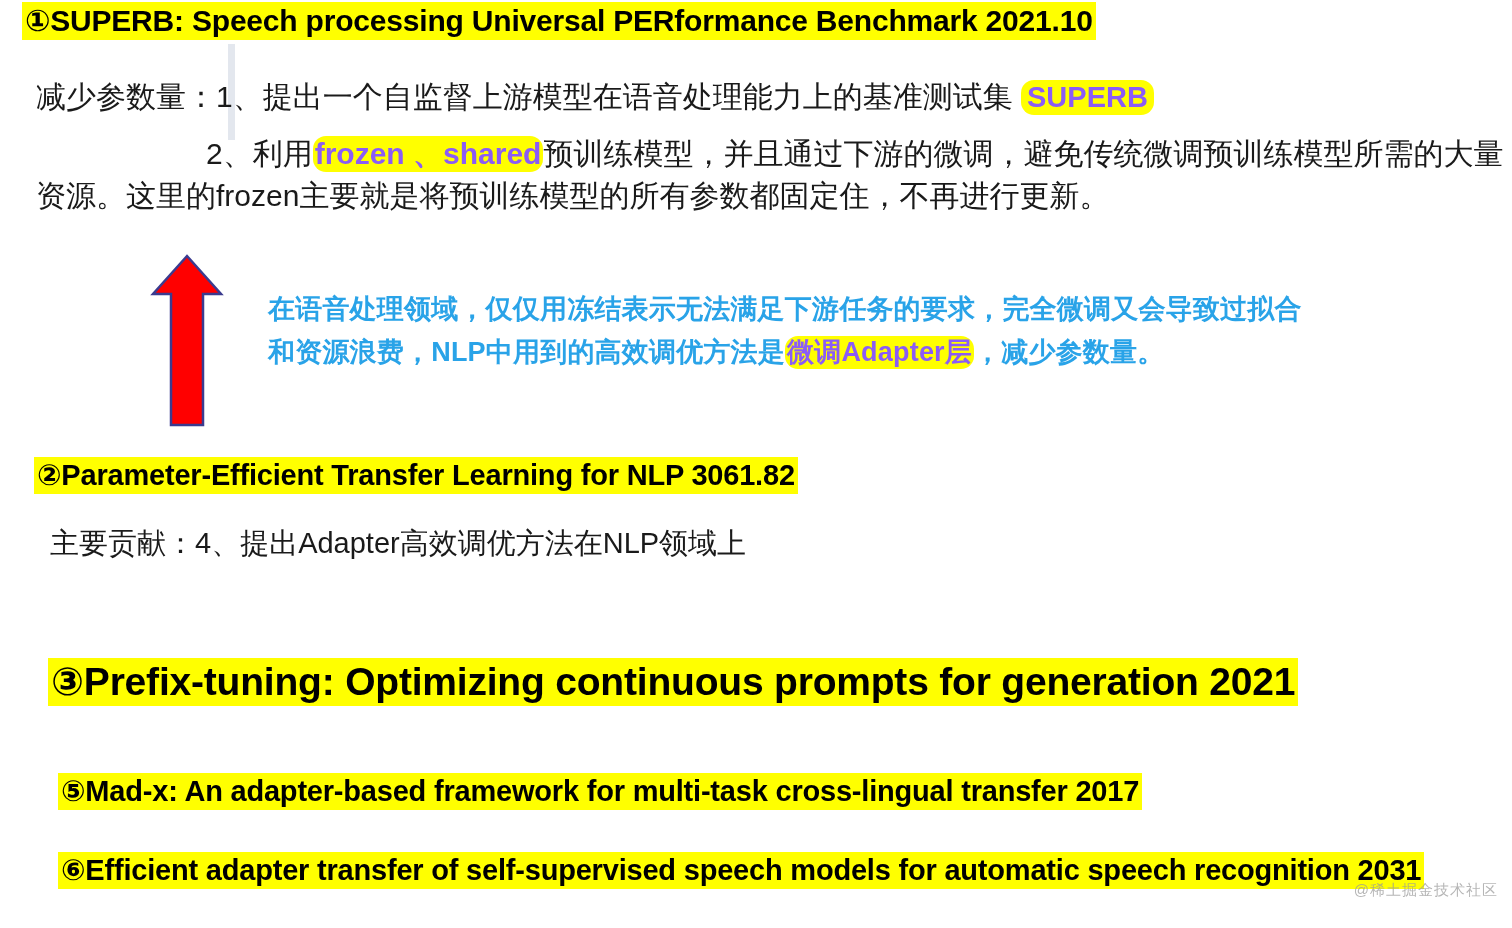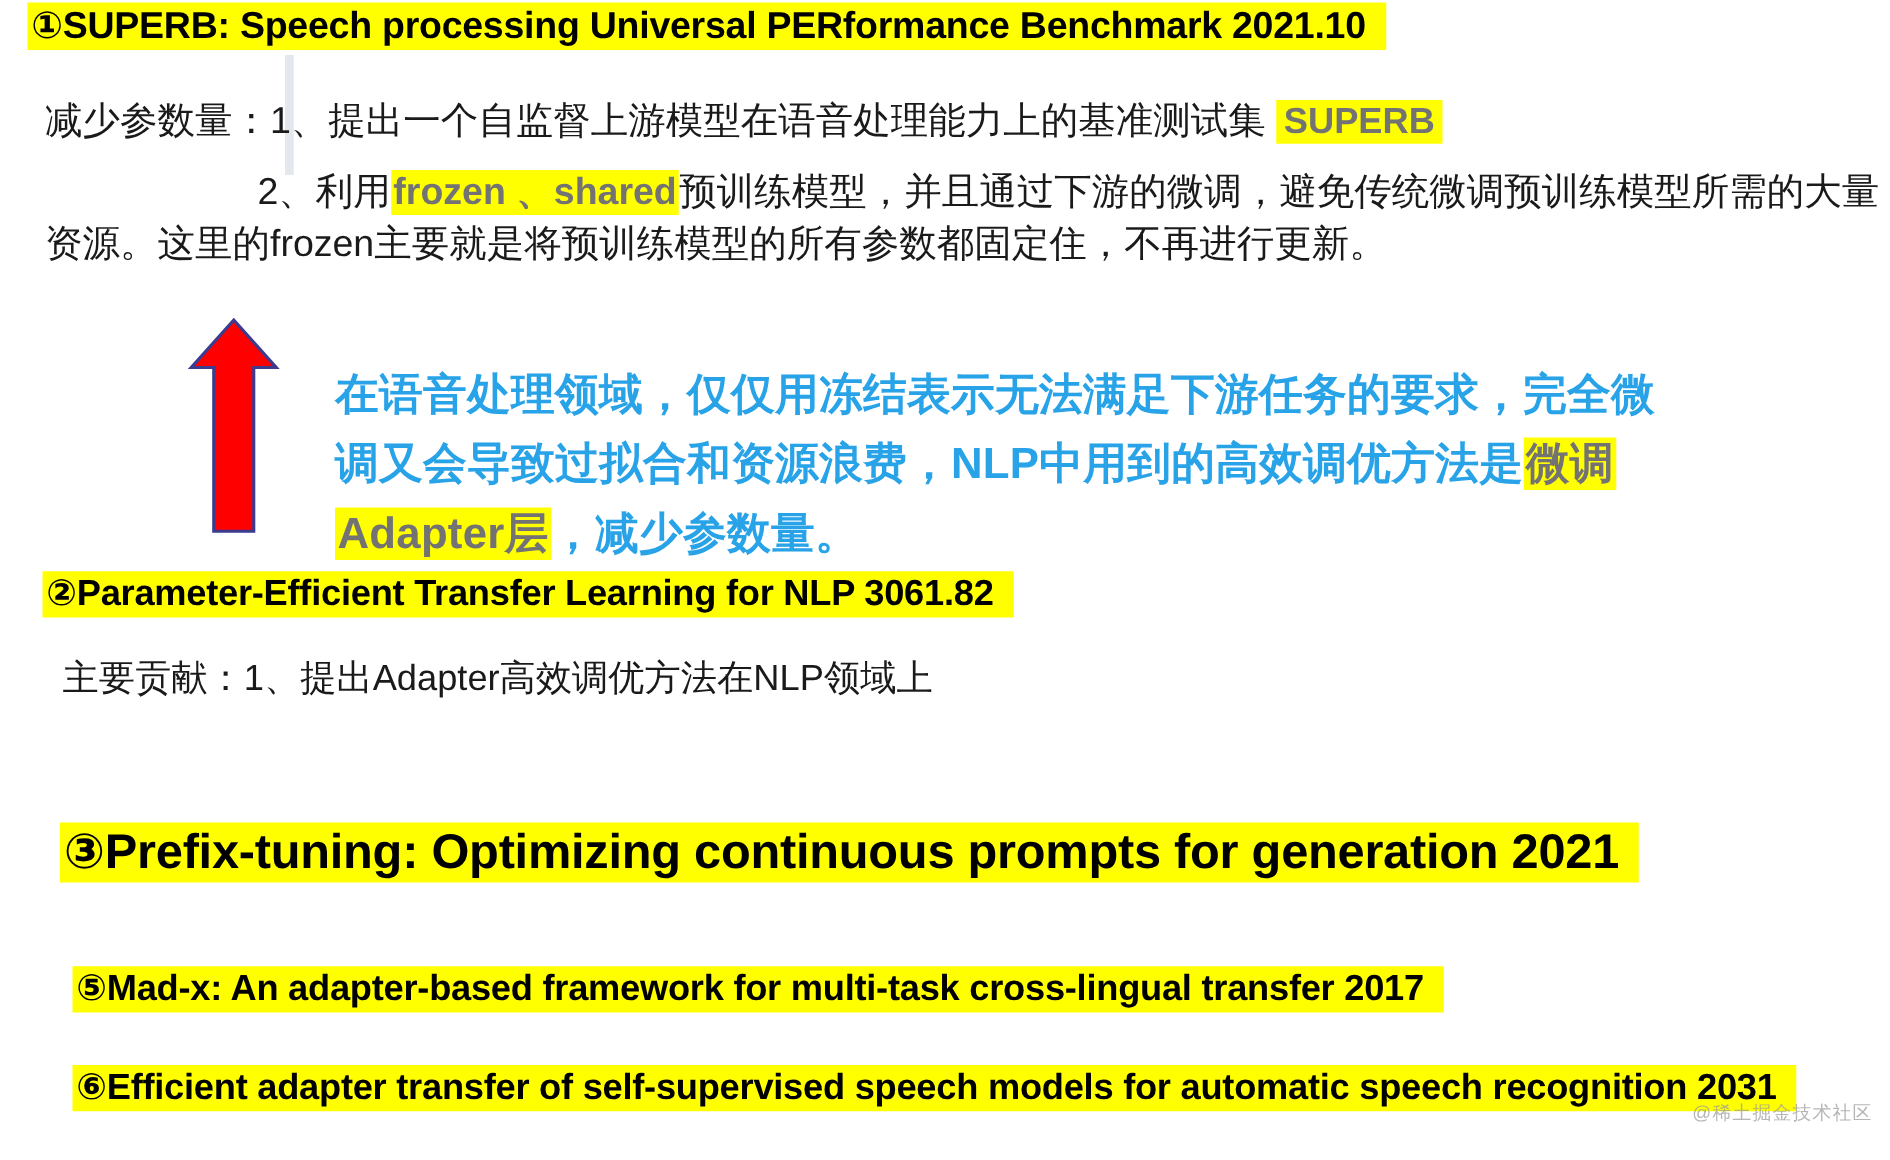--- a/index.html
+++ b/index.html
@@ -20,33 +20,33 @@
     position: absolute;
     inset: 0;
     background: #ffffff;
   }
 
   .hl {
     background: #ffff00;
     box-decoration-break: clone;
     -webkit-box-decoration-break: clone;
   }
-  .red   { color: #737373; }
+  .red   { color: #8b5cf6; border-radius: 13px; }
   .blue  { color: #29a3e8; }
 
   
   .paper-title {
     position: absolute;
     font-weight: bold;
     color: #000000;
     letter-spacing: -0.2px;
     white-space: nowrap;
     line-height: 1.12;
   }
-  .paper-title .hl { padding: 2px 16px 3px 3px; }
+  .paper-title .hl { padding: 2px 3px 3px 3px; }
 
   #title-1 { left: 22px;  top: 4px;   font-size: 30px; }
   #title-2 { left: 34px;  top: 459px; font-size: 29px; }
   #title-3 { left: 48px;  top: 660px; font-size: 39px; }
   #title-4 { left: 58px;  top: 700px; font-size: 29px; }
   #title-5 { left: 58px;  top: 775px; font-size: 29px; }
 
   
   #title-6 {
     left: 58px;
@@ -82,21 +82,21 @@
     white-space: nowrap;
     font-size: 29px;
   }
 
   
   #commentary {
     position: absolute;
     left: 268px;
     top: 288px;
     width: 1060px;
-    font-size: 35px;
+    font-size: 27px;
     font-weight: bold;
     line-height: 1.58;
     color: #29a3e8;
     letter-spacing: 0.2px;
   }
   #commentary .hl { padding: 1px 2px 2px 2px; }
 
   
   #up-arrow {
     position: absolute;
@@ -158,21 +158,21 @@
 
   <div id="commentary">
     <span class="blue">在语音处理领域，仅仅用冻结表示无法满足下游任务的要求，完全微调又会导致过拟合和资源浪费，NLP中用到的高效调优方法是</span><span class="hl red">微调Adapter层</span><span class="blue">，减少参数量。</span>
   </div>
 
   <div class="paper-title" id="title-2">
     <span class="hl"><span>②</span><span>Parameter-Efficient Transfer Learning for NLP 3061.82</span></span>
   </div>
 
   <div class="body-block" id="contrib-2">
-    <span>主要贡献：1、提出Adapter高效调优方法在NLP领域上</span>
+    <span>主要贡献：4、提出Adapter高效调优方法在NLP领域上</span>
   </div>
 
   <div class="paper-title" id="title-3">
     <span class="hl"><span>③</span><span>Prefix-tuning: Optimizing continuous prompts for generation 2021</span></span>
   </div>
 
 
   <div class="paper-title" id="title-5">
     <span class="hl"><span>⑤</span><span>Mad-x: An adapter-based framework for multi-task cross-lingual transfer 2017</span></span>
   </div>

